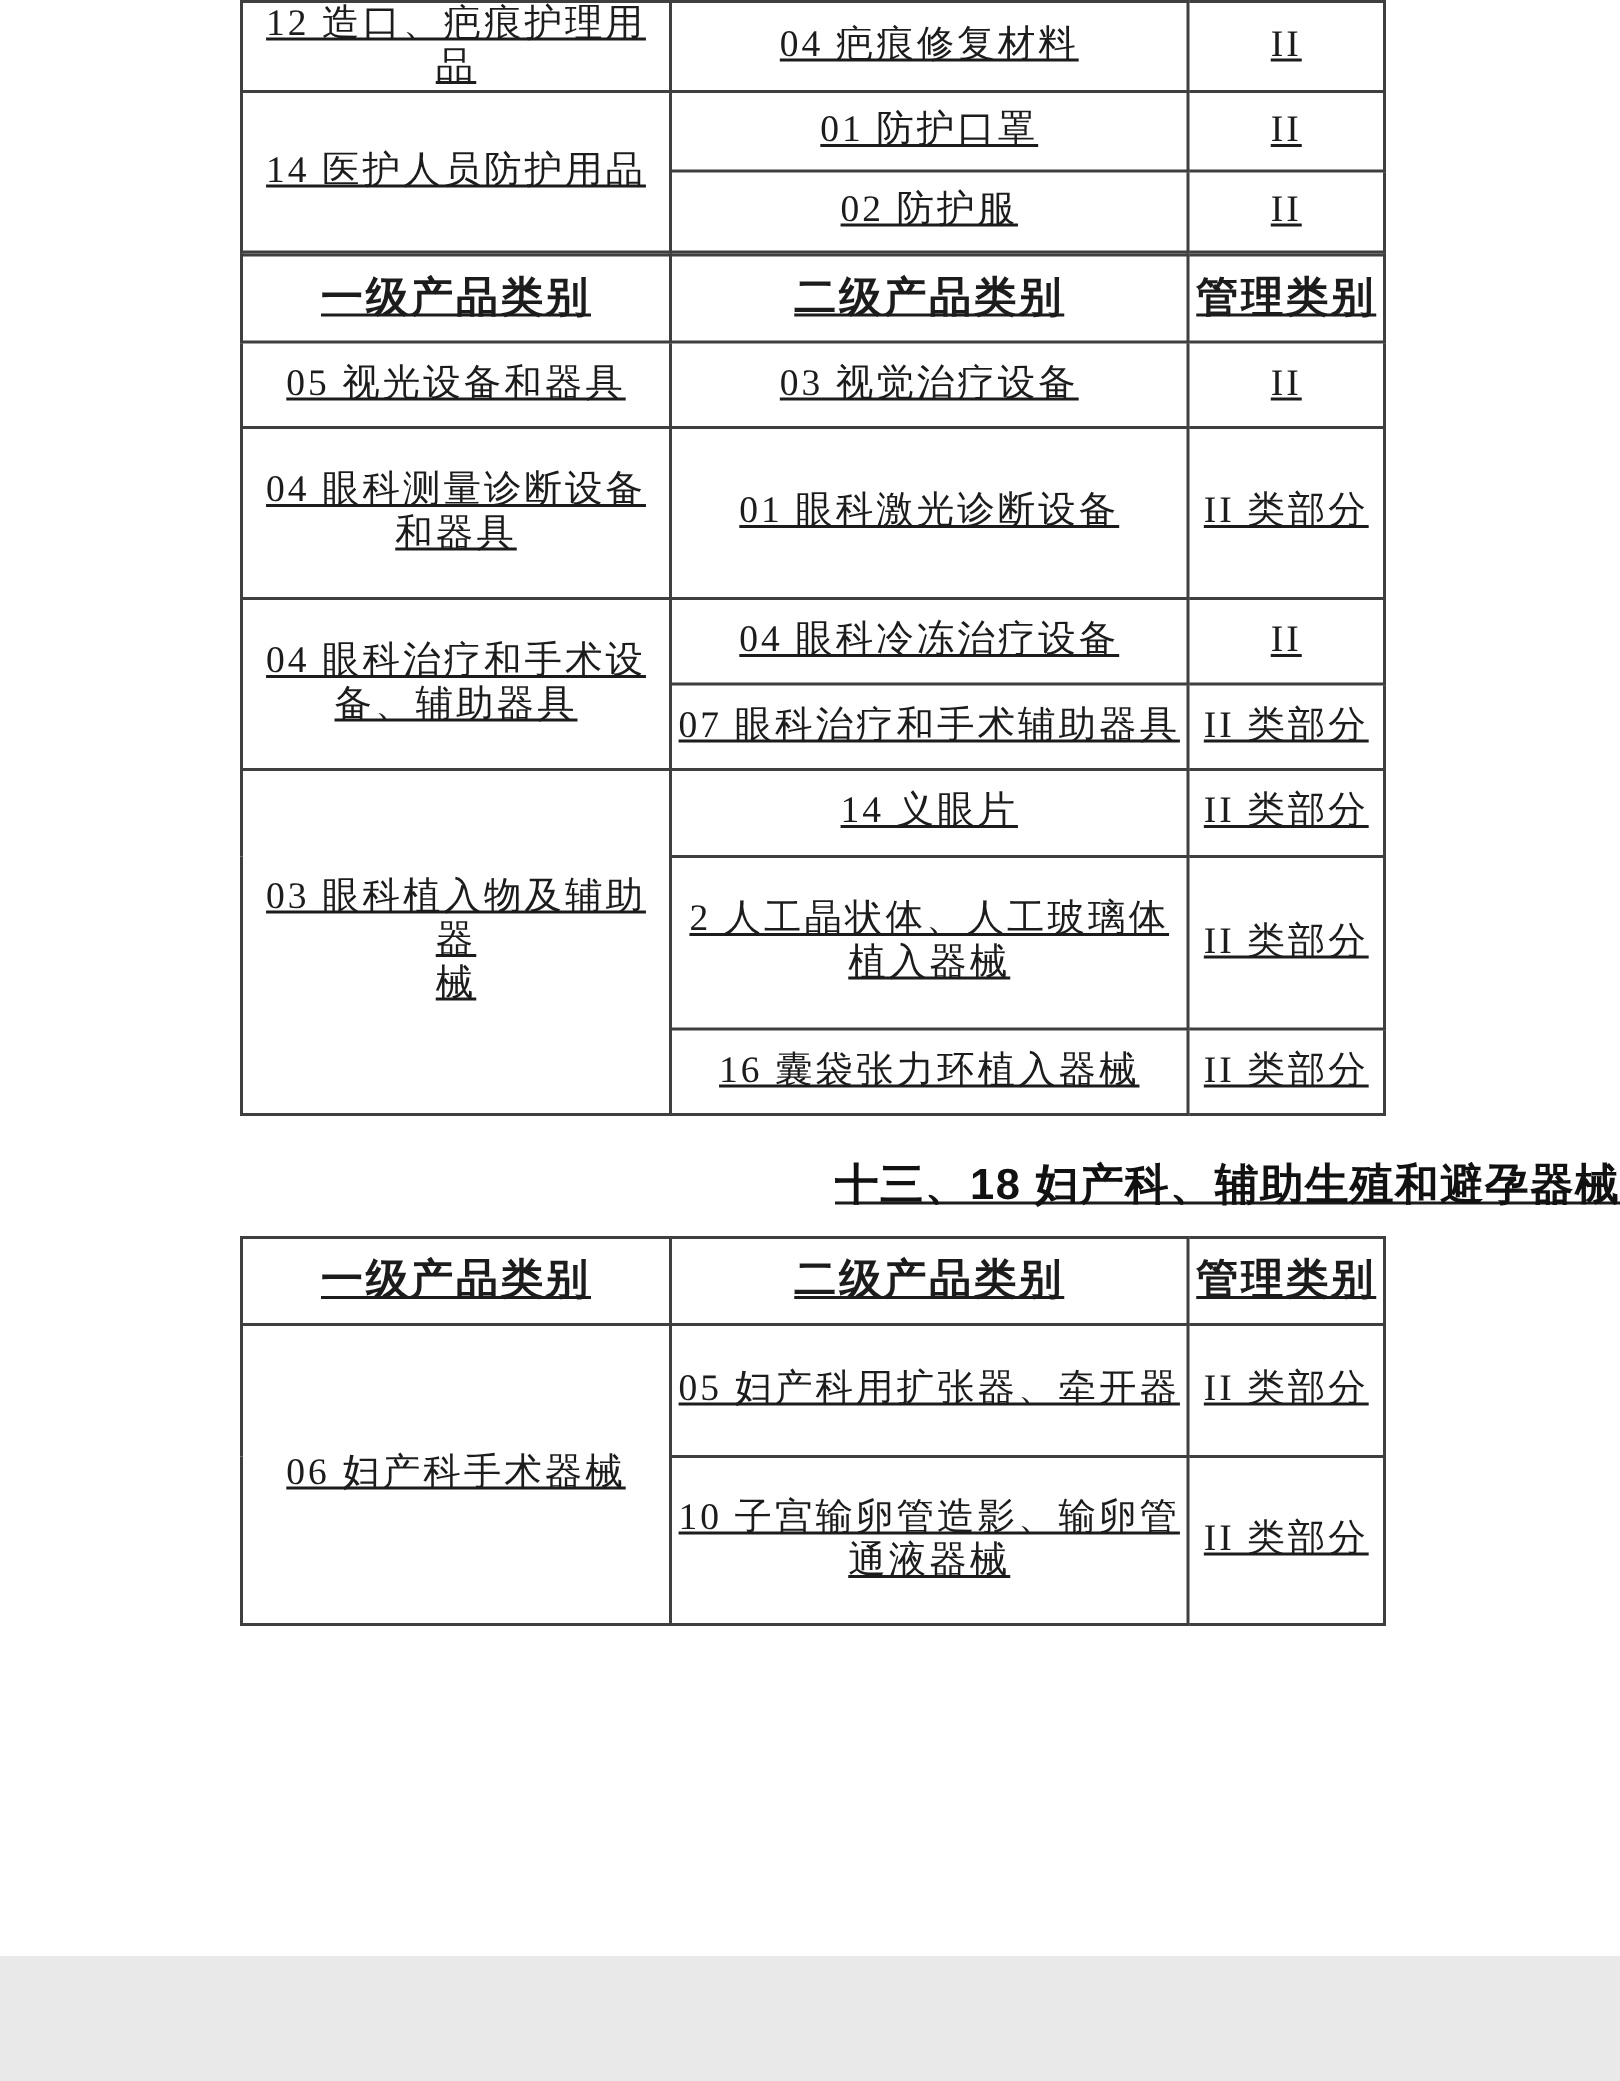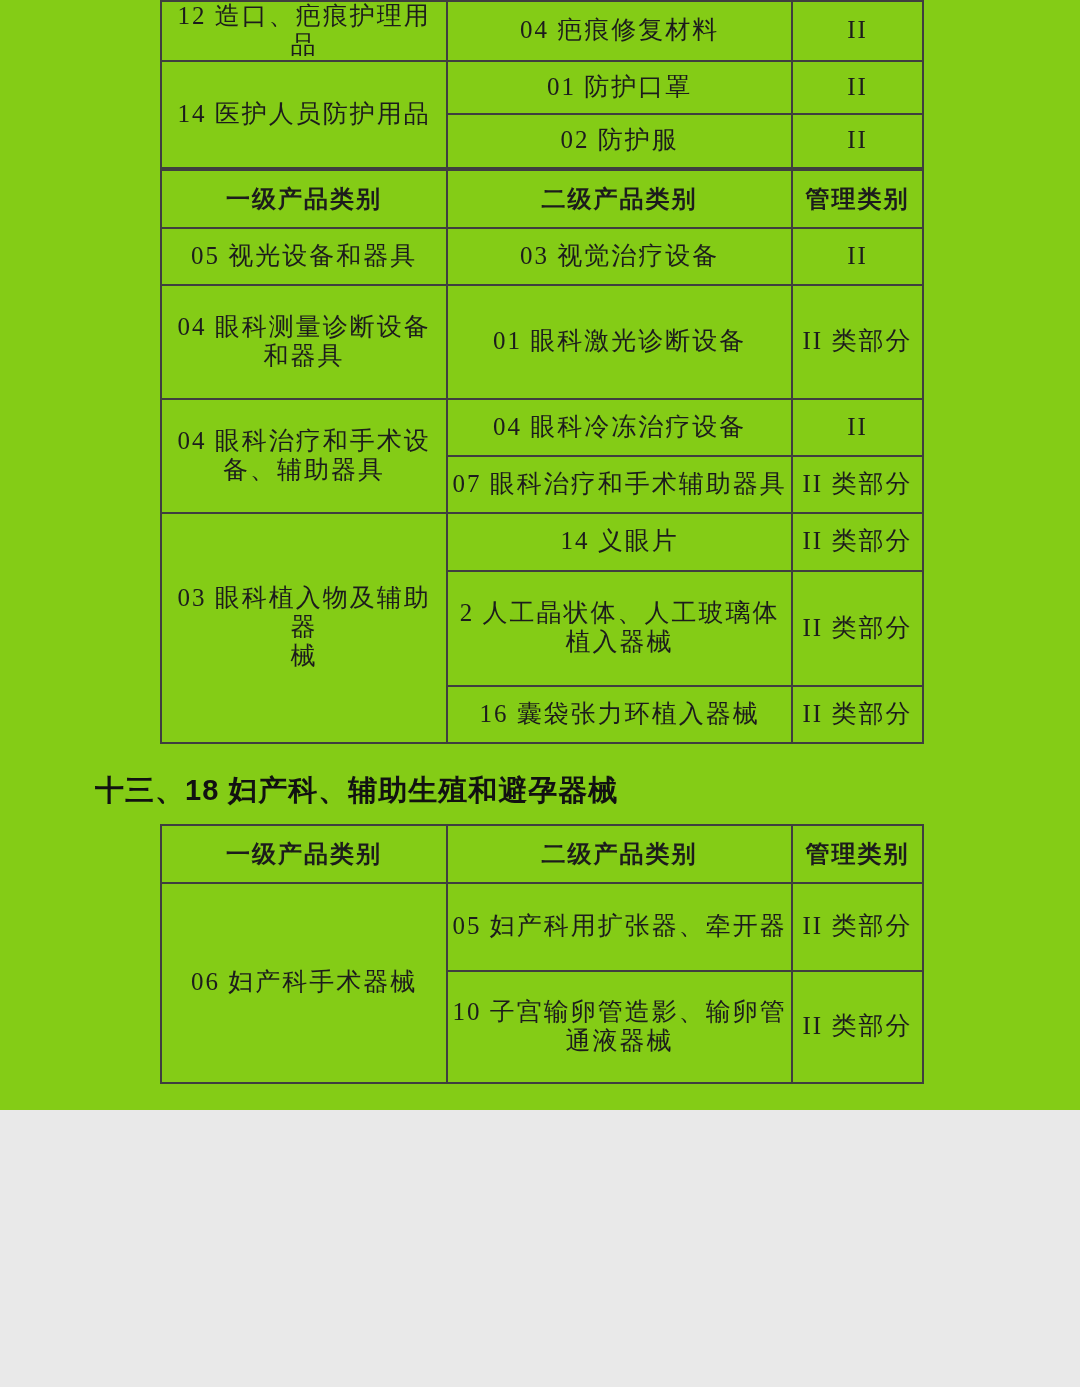--- a/index.html
+++ b/index.html
@@ -1,23 +1,24 @@
 <!DOCTYPE html>
 <html><head>
 <meta charset="utf-8">
 <style>
   html,body{margin:0;padding:0;background:#e9e9e9;}
   .page{
     position:relative;
-    width:1080px;height:1110px;
-    background:#84cc16;
+    width:1080px;height:1304px;
+    background:#ffffff;
     margin:0 auto;
     overflow:hidden;
     font-family:"Liberation Serif","DejaVu Serif",serif;
     color:#1c1c1c;
+    text-decoration:underline;
   }
   table.doc{
     border-collapse:collapse;
     table-layout:fixed;
     margin:0 0 0 160px;
     width:762px;
   }
   table.doc td, table.doc th{
     border:2px solid #3f3f3f;
     text-align:center;
@@ -26,40 +27,40 @@
     font-weight:normal;
     letter-spacing:2px;
     line-height:1.15;
     padding:0 4px;
     white-space:pre-line;
     overflow:hidden;
   }
   table.doc th{
     font-family:"Liberation Sans","DejaVu Sans",sans-serif;
     font-weight:bold;
-    font-size:24px;
+    font-size:28px;
     letter-spacing:2px;
     border-radius:15px;
   }
   
   td.ml{line-height:56px;}
   
   .h53{height:53px}.h54{height:54px}.h57{height:57px}.h58{height:58px}
   .h88{height:88px}.h112{height:112px}.h114{height:114px}.h115{height:115px}
   .t1{margin-top:38px;}
   h2.section{
     font-family:"Liberation Sans","DejaVu Sans",sans-serif;
     font-weight:bold;
     font-size:29px;
     color:#111111;
     letter-spacing:1px;
     margin:28px 0 21px 200px;
     line-height:32px;
   }
-  h2.section.second{margin:30px 0 18px 95px;}
+  h2.section.second{margin:30px 0 18px 95px;text-align:right;}
   .page-number{
     position:absolute;
     top:1306px;
     right:165px;
     font-size:24px;
     letter-spacing:1px;
     word-spacing:10px;
     color:#1c1c1c;
   }
 </style>

